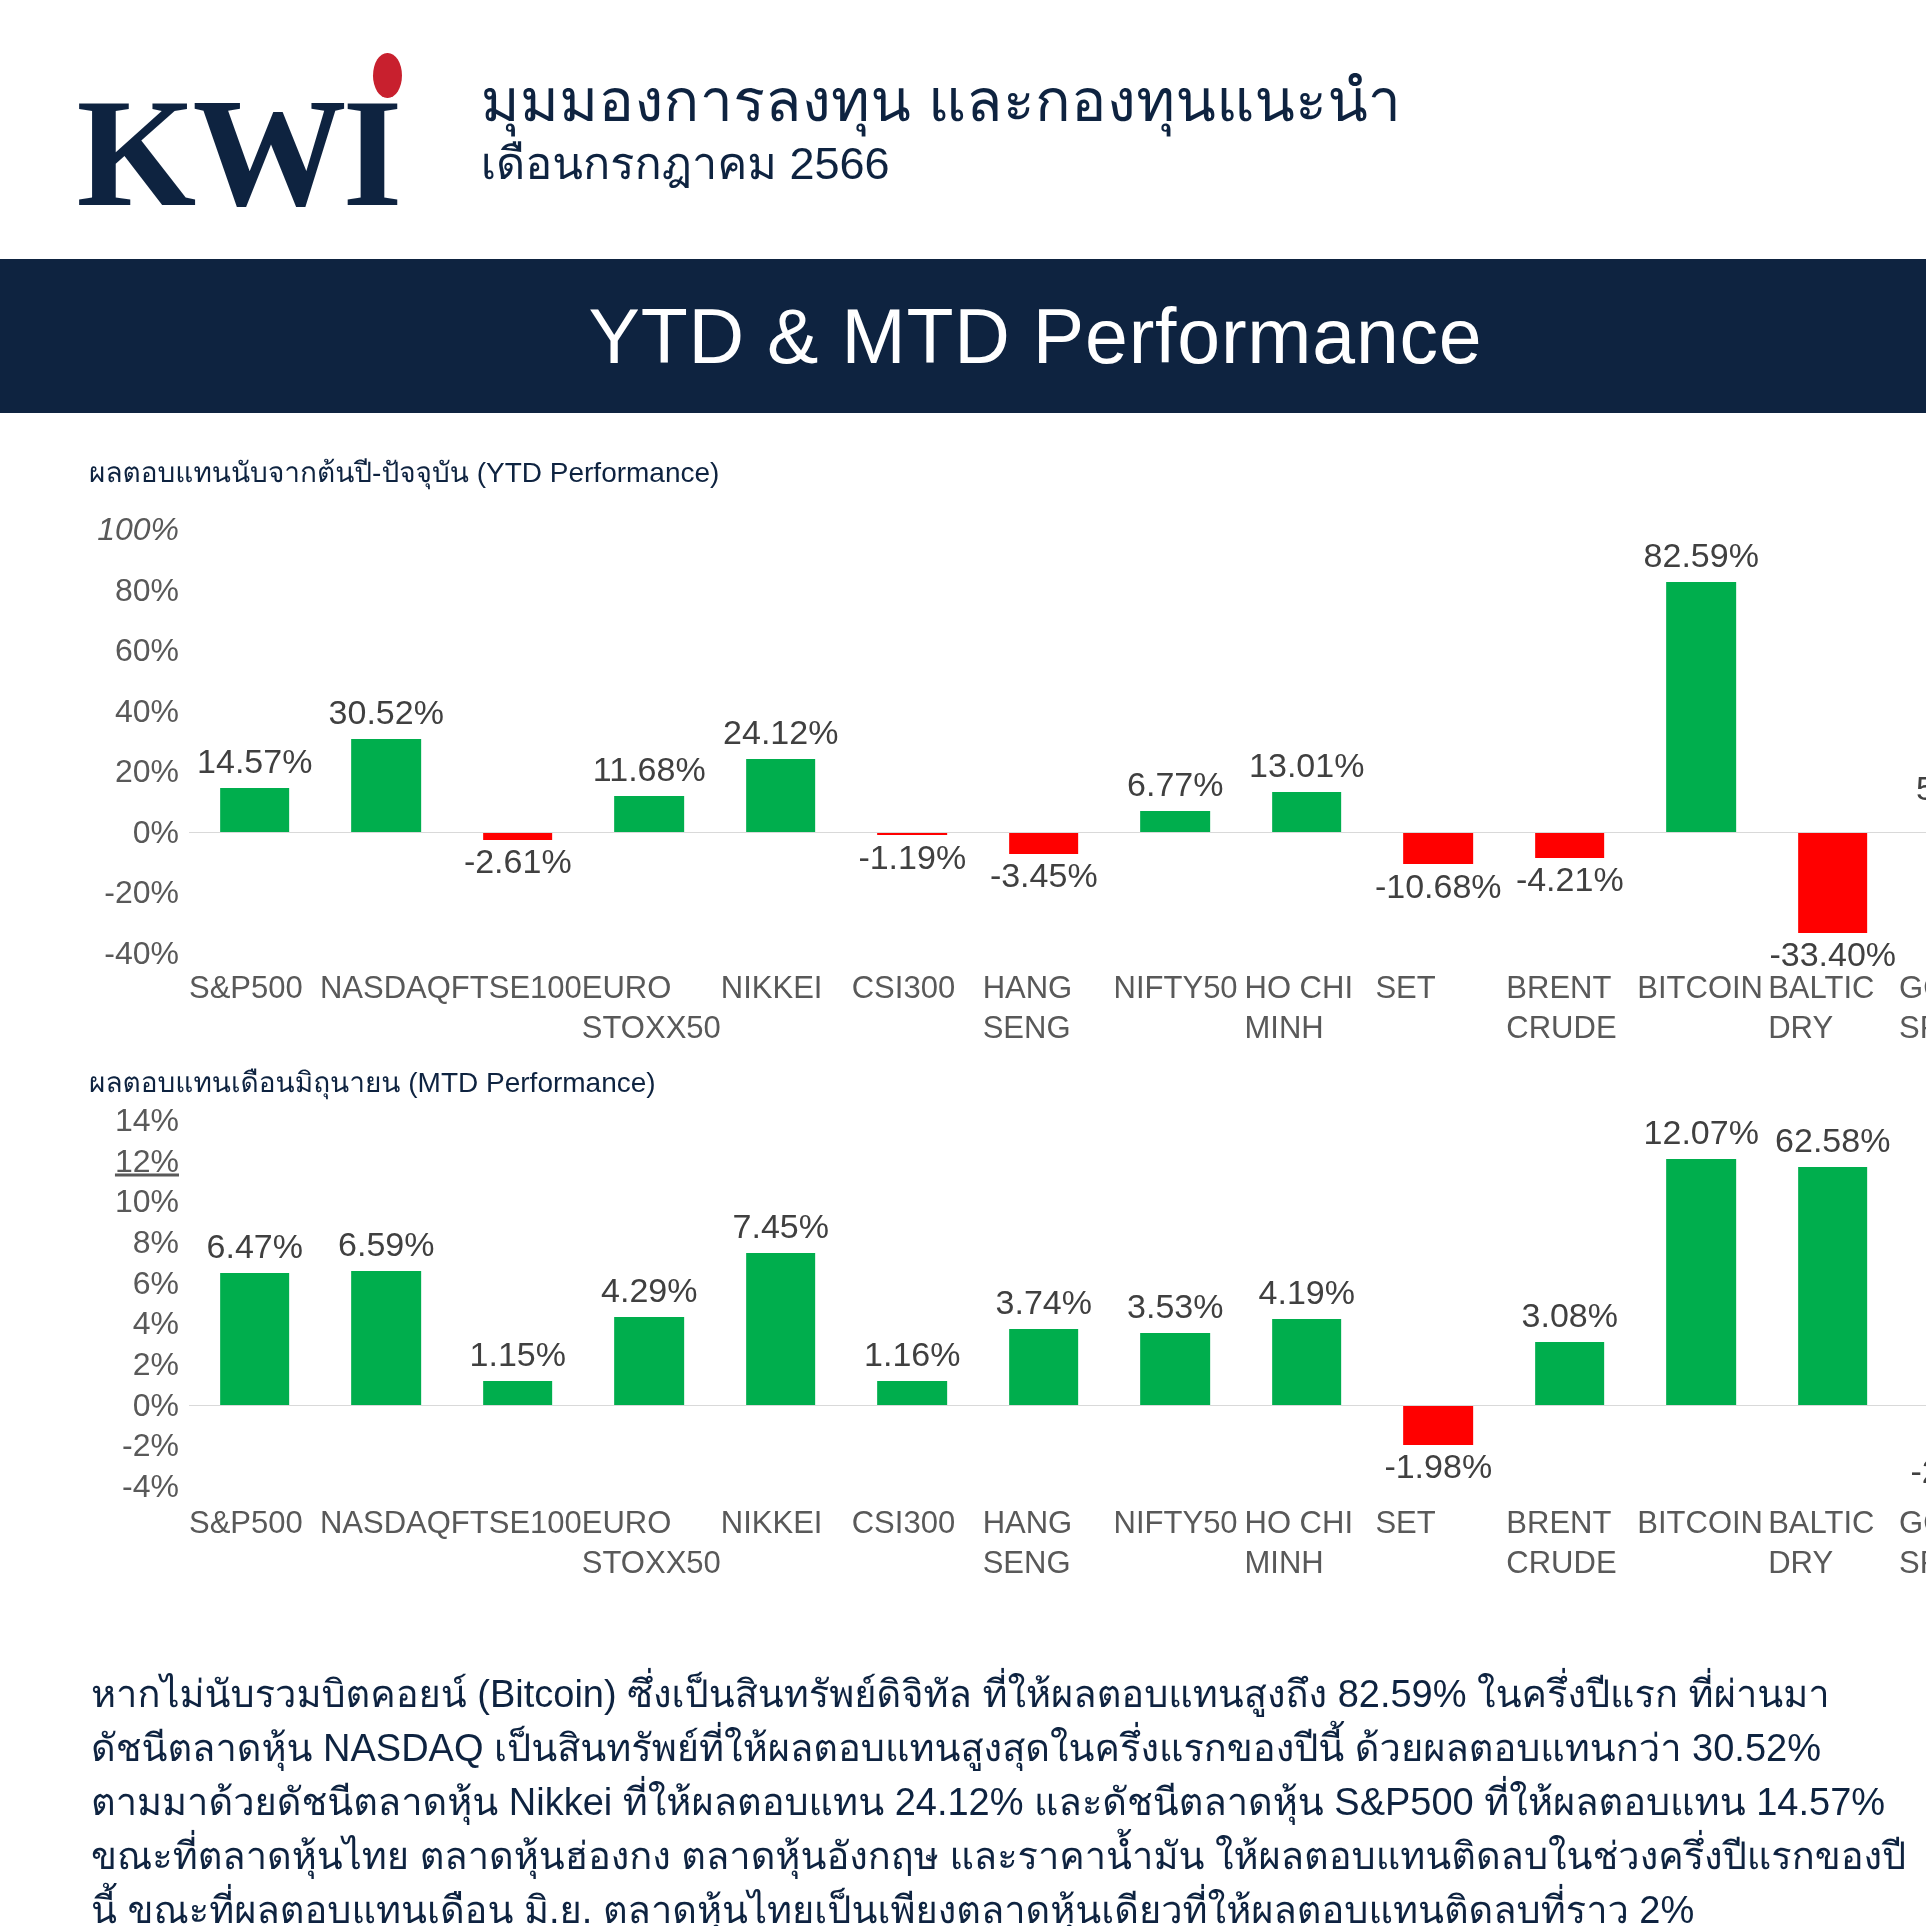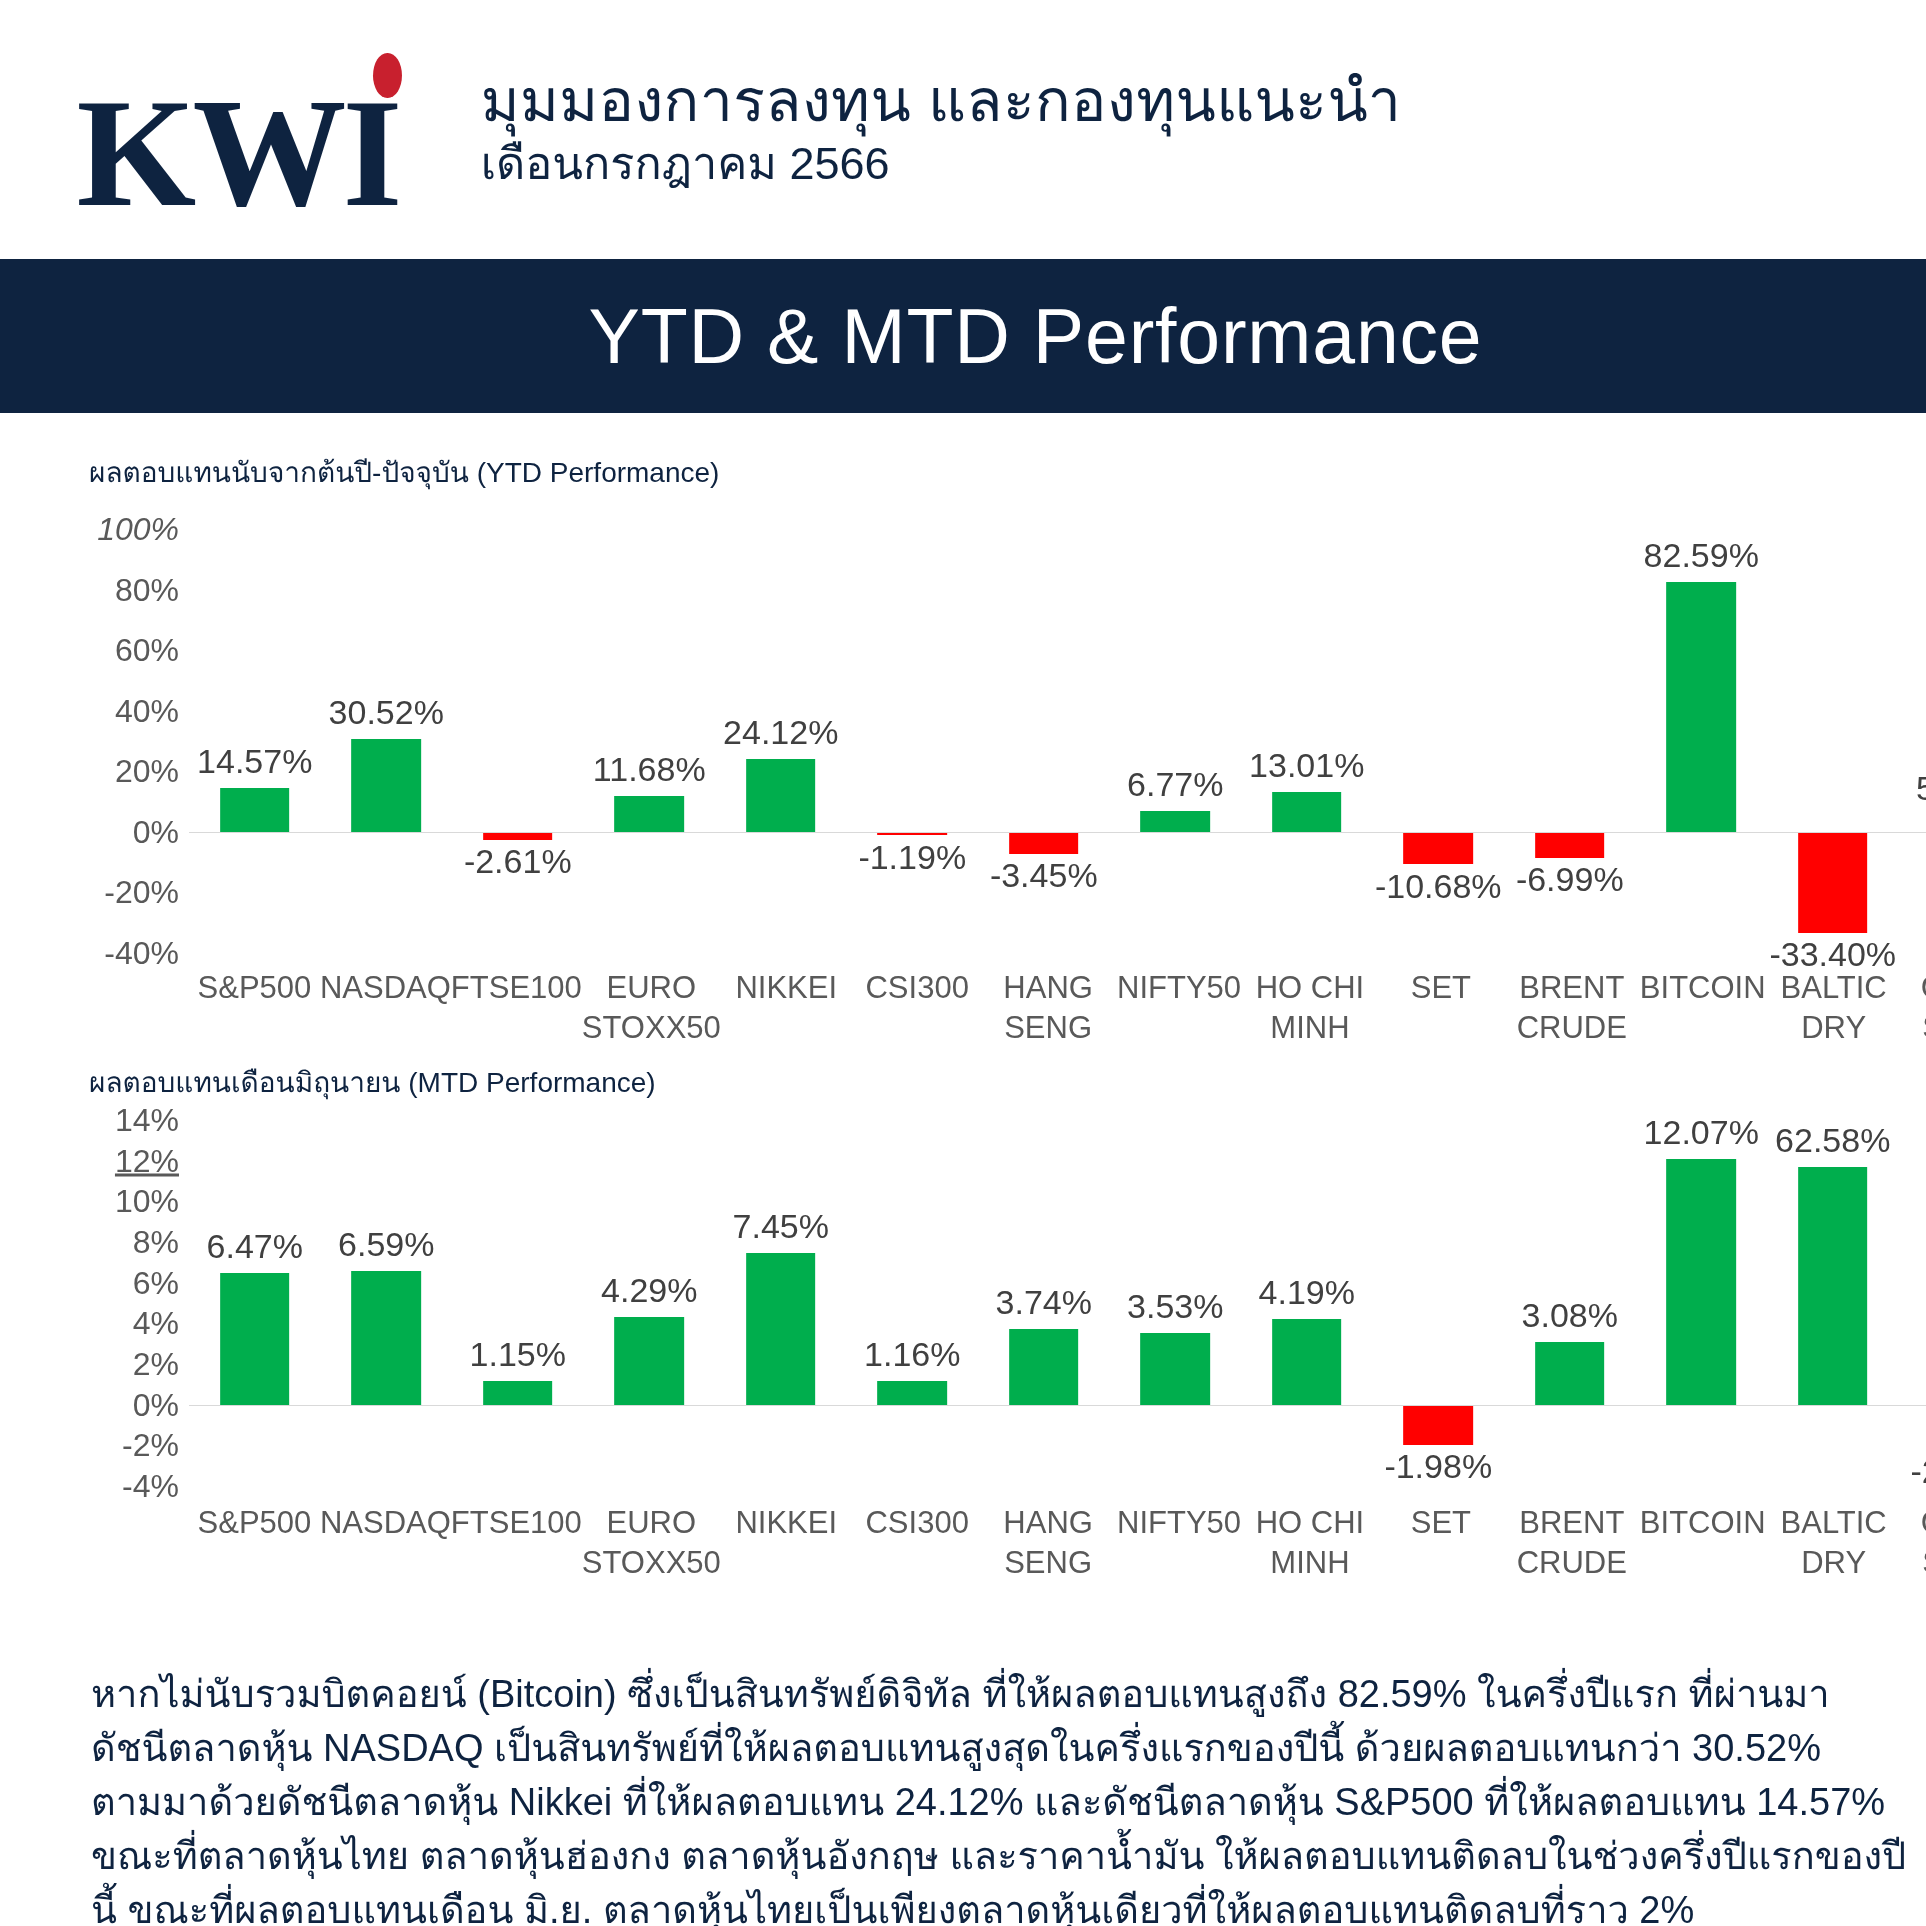--- a/index.html
+++ b/index.html
@@ -93,21 +93,21 @@
   }
 
   
   .xaxis {
     position:absolute; left:189px; width:1841px;
     display:flex;
   }
   .sec-ytd .xaxis { top:555px; }
   .sec-mtd .xaxis { top:462px; }
   .xcell {
-    flex:1; text-align:center;
+    flex:1; text-align:left;
     font-size:31px; color:#595959; line-height:1.28; font-weight:400;
   }
 
   
   .source {
     position:absolute; left:91px; top:1584px;
     font-size:29px; color:#0E2340; font-style:italic;
   }
   .para {
     position:absolute; left:91px; top:1668px; width:1911px;
@@ -184,21 +184,21 @@
           <div class="col">
             <div class="bar pos" style="top: 62.1357%; height: 9.29286%;"></div>
             <div class="vlabel" style="top: calc(62.1357% - 7px); transform: translate(-50%, -100%);">13.01%</div>
           </div>
           <div class="col">
             <div class="bar neg" style="top: 71.4286%; height: 7.62857%;"></div>
             <div class="vlabel" style="top: calc(79.0571% + 2.4px); transform: translate(-50%, 0px);">-10.68%</div>
           </div>
           <div class="col">
             <div class="bar neg" style="top: 71.4286%; height: 6.18571%;"></div>
-            <div class="vlabel" style="top: calc(77.6143% + 2.4px); transform: translate(-50%, 0px);">-6.99%</div>
+            <div class="vlabel" style="top: calc(77.6143% + 2.4px); transform: translate(-50%, 0px);">-4.21%</div>
           </div>
           <div class="col">
             <div class="bar pos" style="top: 12.4357%; height: 58.9929%;"></div>
             <div class="vlabel" style="top: calc(12.4357% - 7px); transform: translate(-50%, -100%);">82.59%</div>
           </div>
           <div class="col">
             <div class="bar neg" style="top: 71.4286%; height: 23.8571%;"></div>
             <div class="vlabel" style="top: calc(95.2857% + 2.4px); transform: translate(-50%, 0px);">-33.40%</div>
           </div>
           <div class="col">

